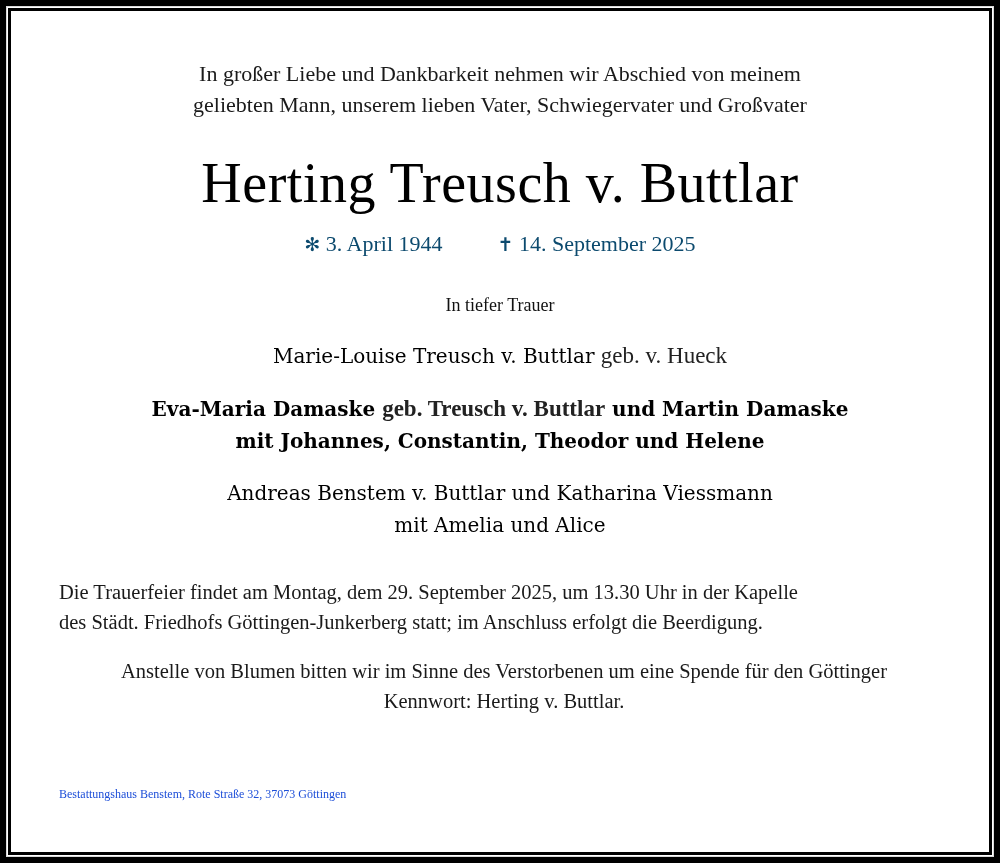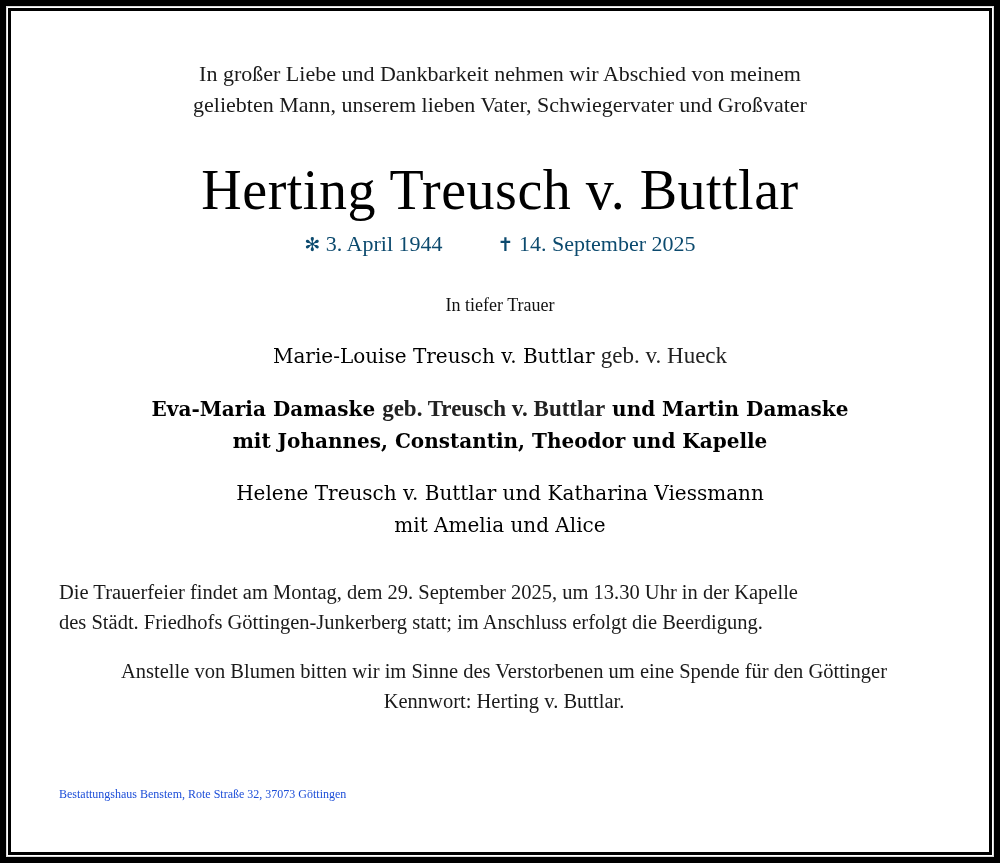--- a/index.html
+++ b/index.html
@@ -54,21 +54,20 @@
       line-height: 31px;
       color: #1a1a1a;
     }
     .name {
       top: 148px;
       font-family: "Liberation Serif", serif;
       font-size: 56px;
       line-height: 70px;
       color: #000000;
       letter-spacing: 0.5px;
-      margin-top: 7px;
     }
     .dates {
       top: 228px;
       font-family: "Liberation Serif", serif;
       font-size: 22px;
       line-height: 32px;
       color: #0c4a6e;
     }
     .dates .sym {
       font-family: "DejaVu Sans", sans-serif;
@@ -151,25 +150,25 @@
     <span>Marie-Louise Treusch v. Buttlar</span>
     <span class="small">geb. v. Hueck</span>
   </div>
 
   <div class="center family fam2">
     <div>
       <span>Eva-Maria Damaske</span>
       <span class="small">geb. Treusch v. Buttlar</span>
       <span>und Martin Damaske</span>
     </div>
-    <div>mit Johannes, Constantin, Theodor und Kapelle</div>
+    <div>mit Johannes, Constantin, Theodor und Helene</div>
   </div>
 
   <div class="center family fam3">
-    <div>Helene Treusch v. Buttlar und Katharina Viessmann</div>
+    <div>Andreas Benstem v. Buttlar und Katharina Viessmann</div>
     <div>mit Amelia und Alice</div>
   </div>
 
   <div class="para p1">
     <div>Die Trauerfeier findet am Montag, dem 29. September 2025, um 13.30 Uhr in der Kapelle</div>
     <div>des Städt. Friedhofs Göttingen-Junkerberg statt; im Anschluss erfolgt die Beerdigung.</div>
   </div>
 
   <div class="para p2">
     <div>Anstelle von Blumen bitten wir im Sinne des Verstorbenen um eine Spende für den Göttinger</div>

